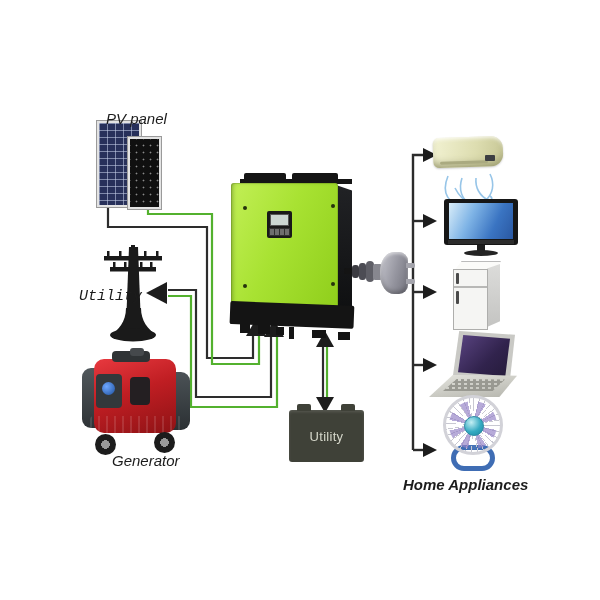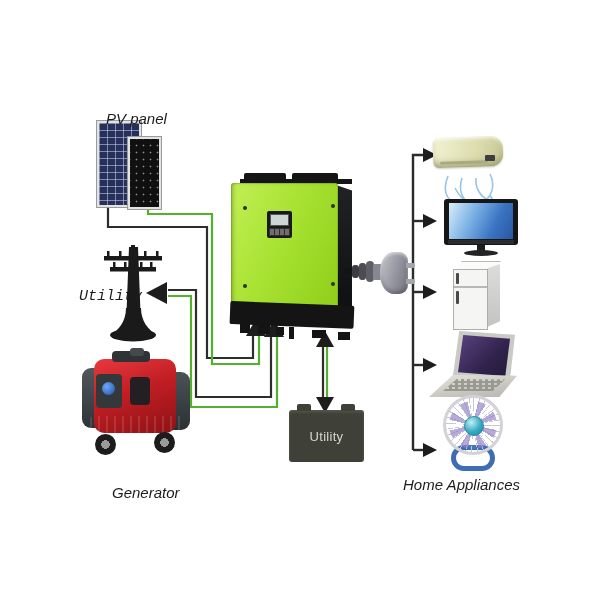--- a/index.html
+++ b/index.html
@@ -3,22 +3,22 @@
 <meta charset="utf-8">
 <style>
   html,body{margin:0;padding:0;background:#fff;}
   .canvas{position:relative;width:600px;height:600px;background:#fff;overflow:hidden;
           font-family:"Liberation Sans",sans-serif;}
   .abs{position:absolute;}
   svg.wires{position:absolute;left:0;top:0;z-index:1;}
   .lbl{position:absolute;z-index:5;font-style:italic;font-size:15px;color:#1c1c1c;white-space:nowrap;}
   .lbl-pv{left:95px;top:110px;margin-left:11px;}
   .lbl-utility{left:79px;top:288px;font-family:Liberation Mono, monospace;}
-  .lbl-generator{left:112px;top:452px;margin-top:32px;}
-  .lbl-home{left:403px;top:476px;}
+  .lbl-generator{left:112px;top:452px;}
+  .lbl-home{left:403px;top:476px;font-weight:bold;}
 
   
   .panel{position:absolute;z-index:3;border:2px solid #e3e3e3;box-shadow:0 0 0 1px #9a9a9a;}
   .panel-blue{left:97px;top:121px;width:40px;height:82px;background:#27305a;
     background-image:
       repeating-linear-gradient(to right, rgba(200,210,235,.55) 0 1px, transparent 1px 8px),
       repeating-linear-gradient(to bottom, rgba(200,210,235,.55) 0 1px, transparent 1px 7px);}
   .panel-black{left:128px;top:137px;width:29px;height:68px;background:#101010;z-index:4;
     background-image:radial-gradient(circle, #8a8a8a 0.8px, transparent 1.1px);
     background-size:7px 7px;background-position:3px 3px;}

